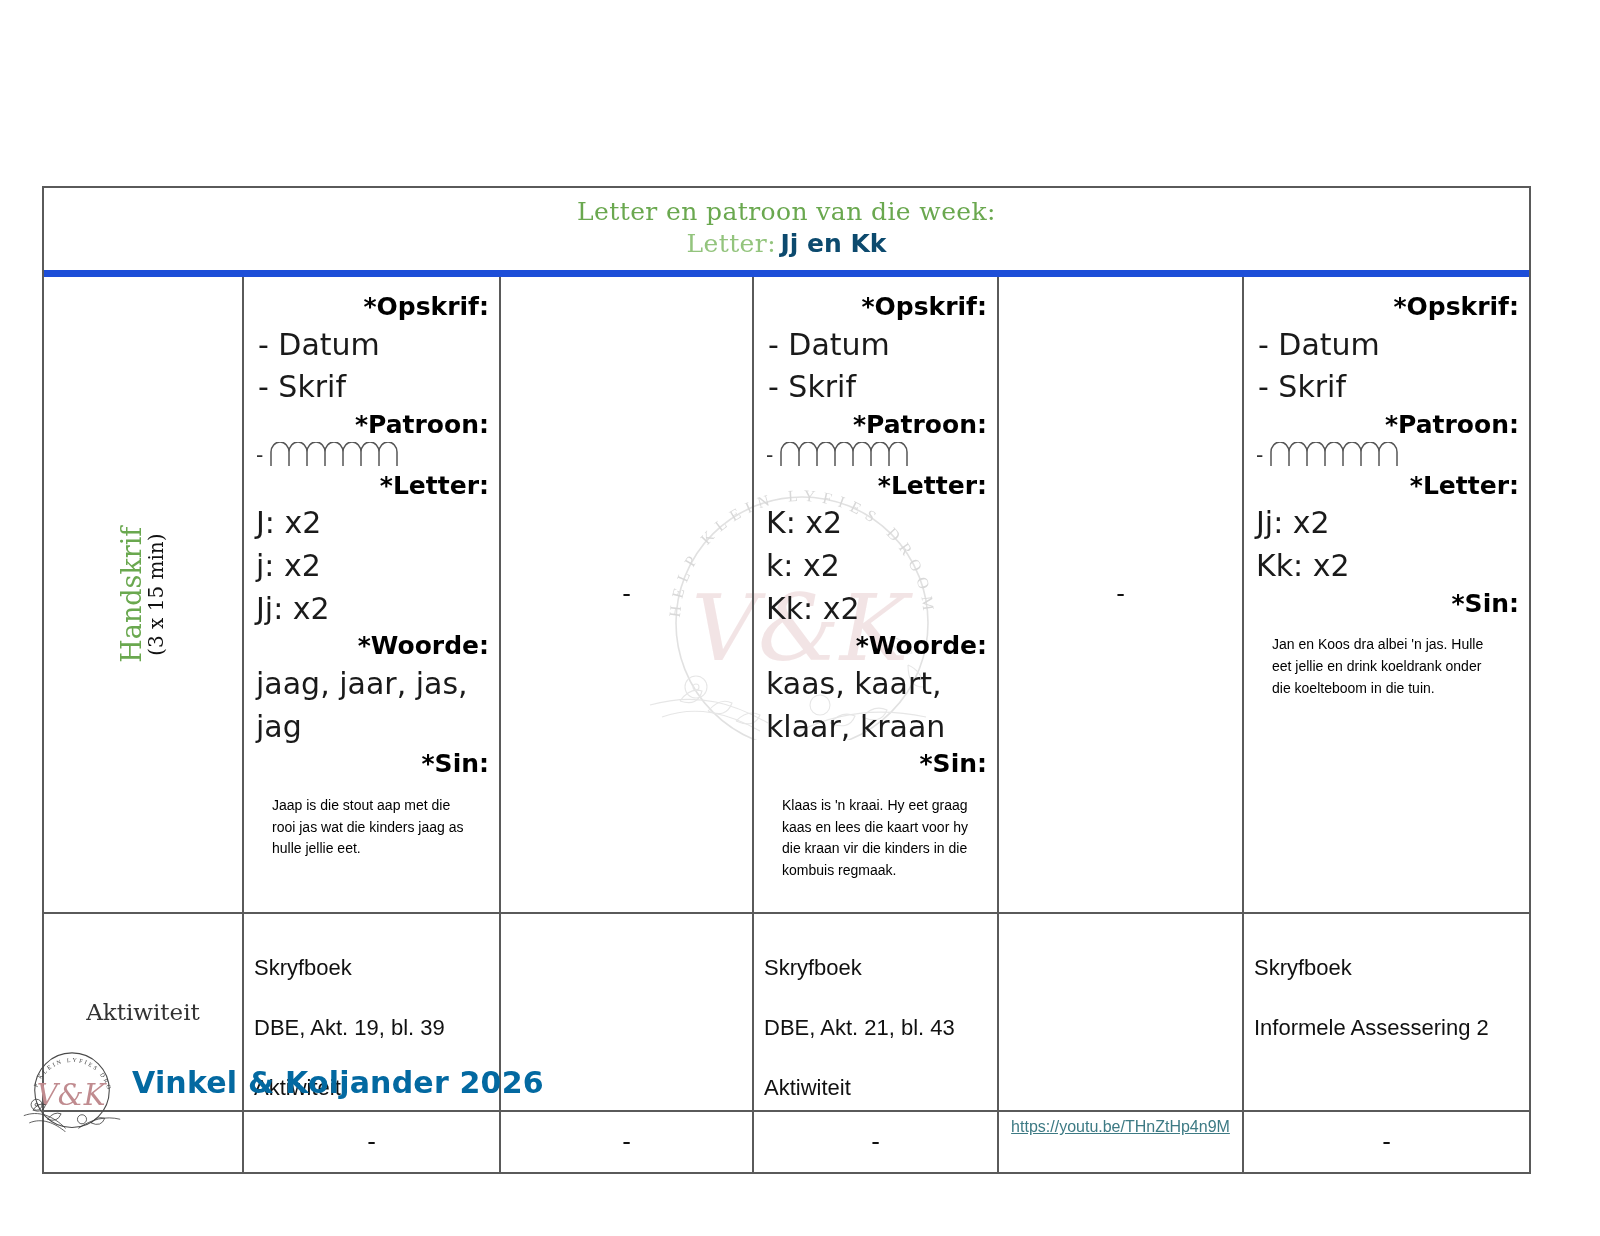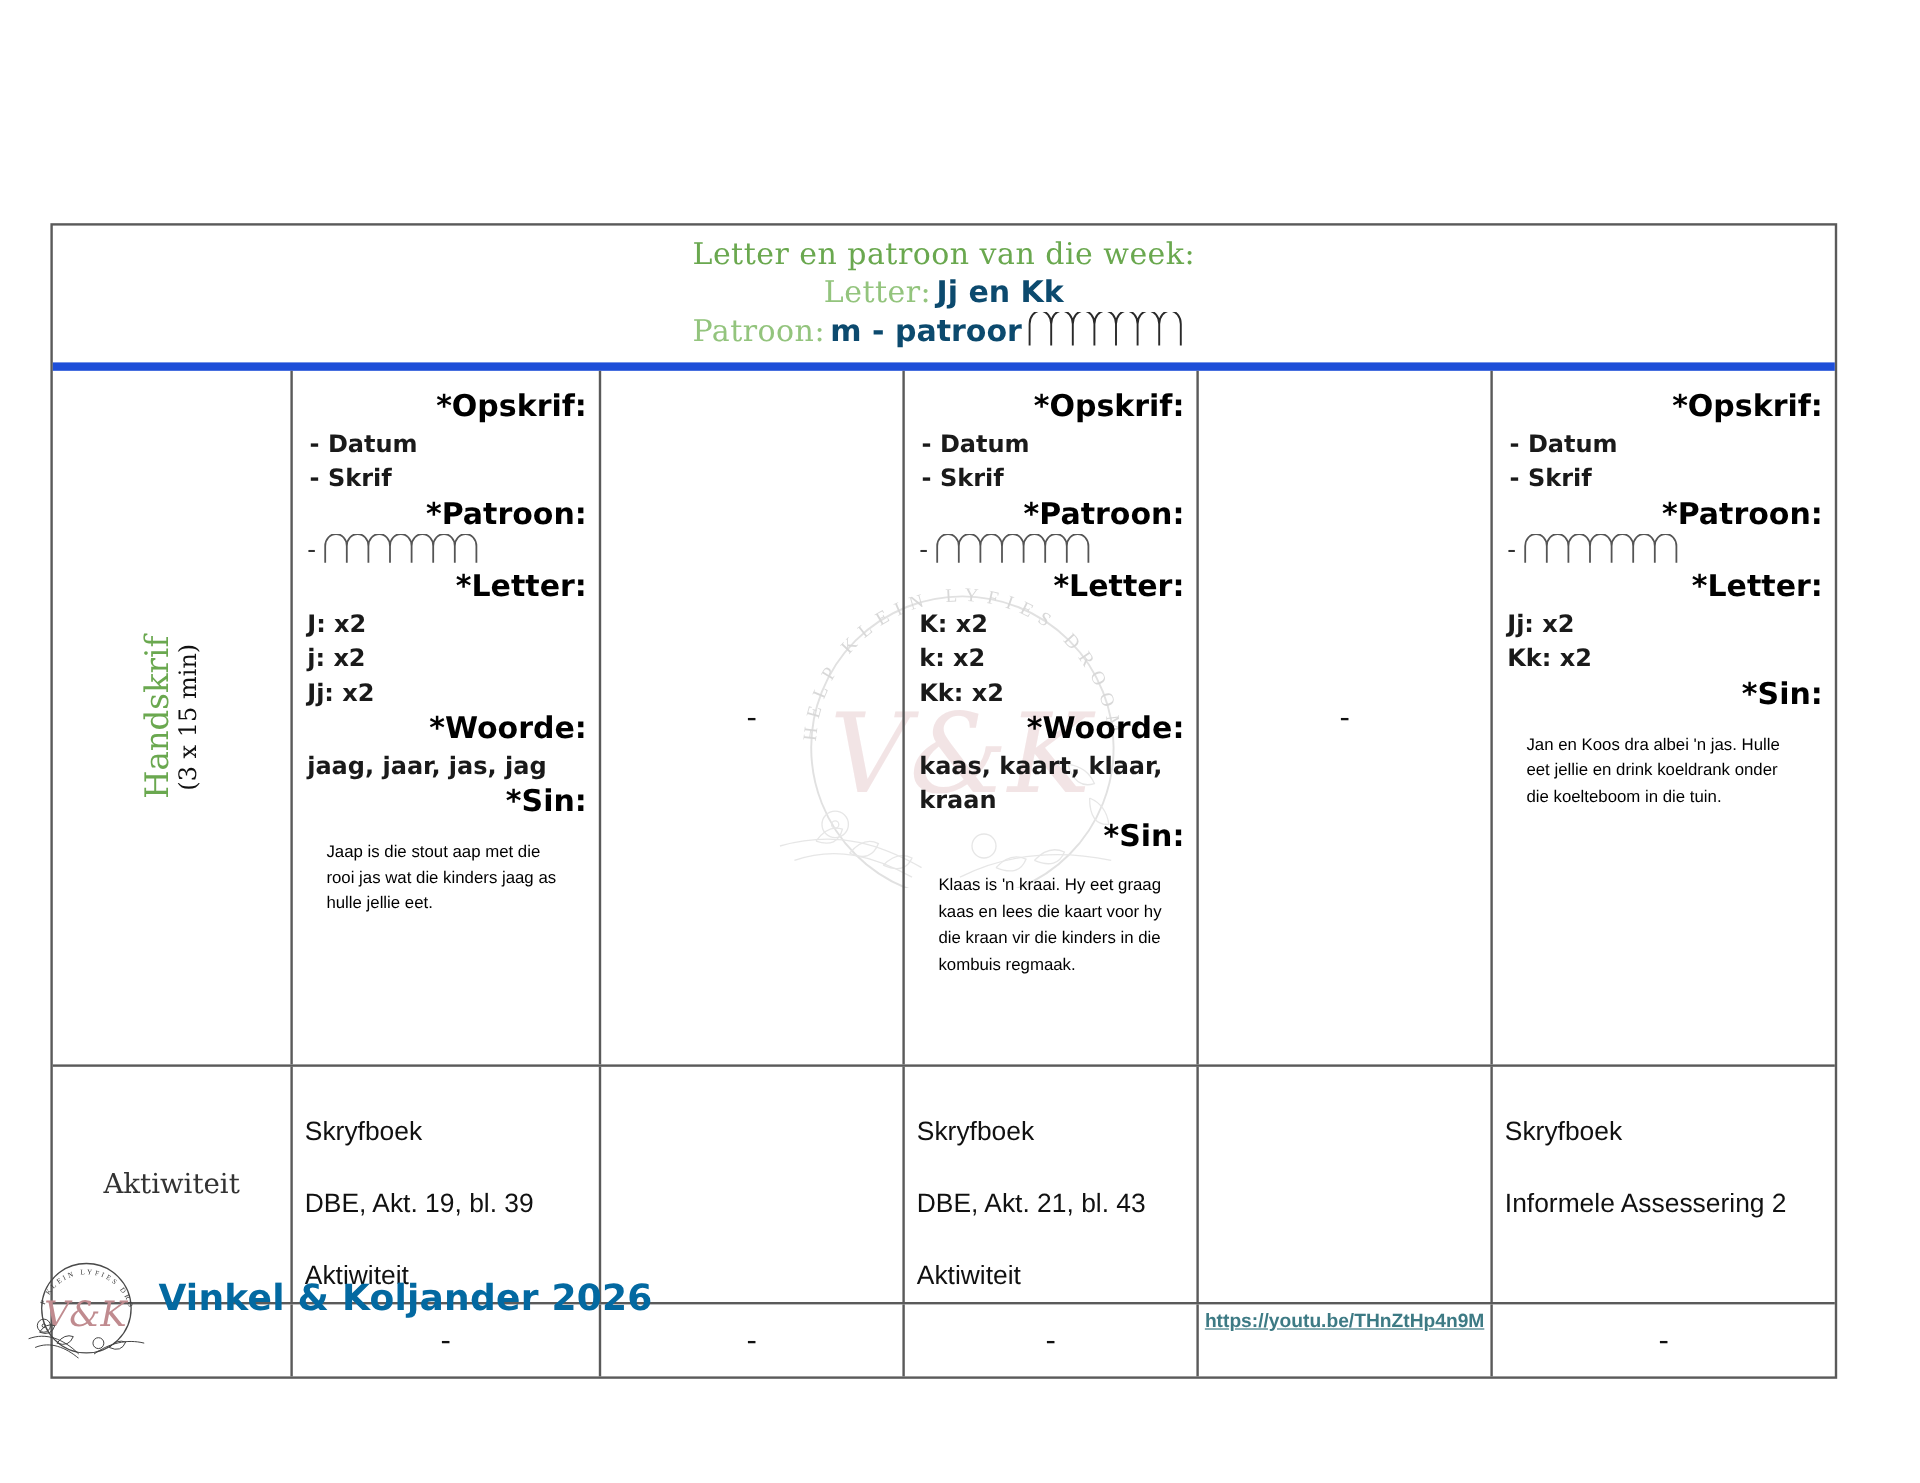--- a/index.html
+++ b/index.html
@@ -95,24 +95,24 @@
     text-align: right;
     font-family: "DejaVu Sans", sans-serif;
     font-weight: bold;
     font-size: 25px;
     color: #000;
     margin: 2px 0 2px 0;
     line-height: 1.15;
   }
   .bul, .plain {
     font-family: "DejaVu Sans", sans-serif;
-    font-size: 20px;
+    font-size: 30px;
     color: #1a1a1a;
     line-height: 1.42;
-    font-weight: 700;
+    font-weight: 400;
   }
   .bul { padding-left: 2px; }
   .sin { margin-top: 2px; }
   .sin p { margin: 16px; line-height: 1.55; font-size: 14px; font-weight: 300; }
 
   .pattern-row { display:flex; align-items:center; gap:6px; margin: 2px 0 4px 0; }
   .pattern-row .dsh { font-size: 22px; color:#333; }
   .squig { display:block; }
 
   .dash-center {
@@ -130,21 +130,21 @@
     font-family: "Liberation Sans", sans-serif;
     font-size: 22px; color:#111; line-height: 1.28;
     padding: 8px 10px;
   }
   .act div { white-space: nowrap; margin-top: 32px; }
 
   .link {
     position:absolute; left:0; top:6px; width:100%;
     text-align:center;
     font-family:"Liberation Sans", sans-serif;
-    font-size: 16px; font-weight: bold;
+    font-size: 16px; font-weight: normal;
     color:#3d7a84;
     text-decoration: underline;
     cursor: pointer;
   }
 
   
   .wm {
     position:absolute; left:640px; top:455px;
     width:320px; height:285px;
     pointer-events:none; opacity:.55;
@@ -195,27 +195,20 @@
   <div class="sheet">
 
     <div class="hdr">
       <div class="hdr-line">
         <span class="grn">Letter en patroon van die week:</span>
       </div>
       <div class="hdr-line">
         <span class="grn lite">Letter:</span>
         <span class="blk">Jj en Kk</span>
       </div>
-      <div class="hdr-line">
-        <span class="grn lite">Patroon:</span>
-        <span class="blk">m - patroor</span>
-        <svg class="squig" style="display:inline-block;vertical-align:-6px" width="140" height="30" viewBox="0 0 140 30">
-          <path d="M2,28 L2,10 A9,11 0 0 1 20,10 L20,28 M20,10 A9,11 0 0 1 38,10 L38,28 M38,10 A9,11 0 0 1 56,10 L56,28 M56,10 A9,11 0 0 1 74,10 L74,28 M74,10 A9,11 0 0 1 92,10 L92,28 M92,10 A9,11 0 0 1 110,10 L110,28 M110,10 A9,11 0 0 1 128,10 L128,28" fill="none" stroke="#2a2a2a" stroke-width="1.6"></path>
-        </svg>
-      </div>
     </div>
 
     <div class="grid row-main">
 
       <div class="col c1 cell">
         <div class="vlabel">
           <div class="rot">
             <span class="t1">Handskrif</span>
             <span class="t2">(3 x 15 min)</span>
           </div>

